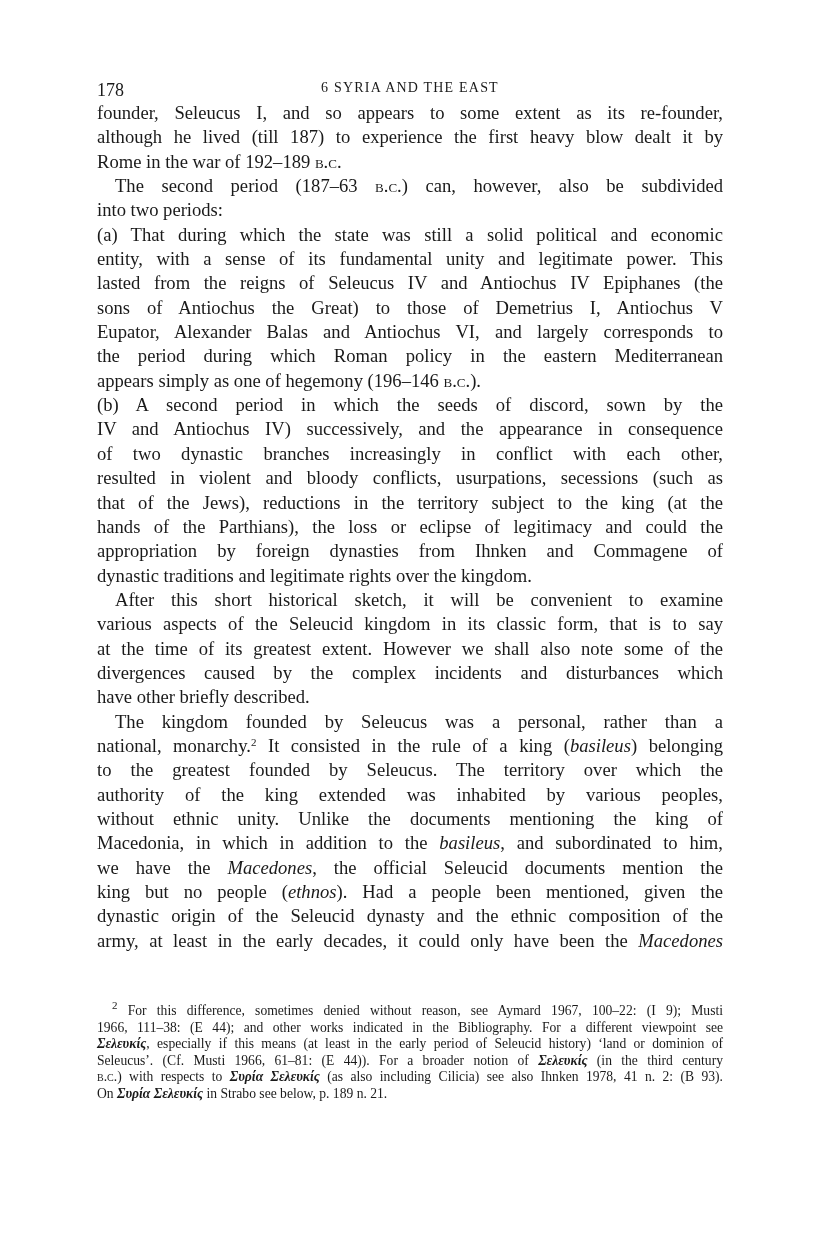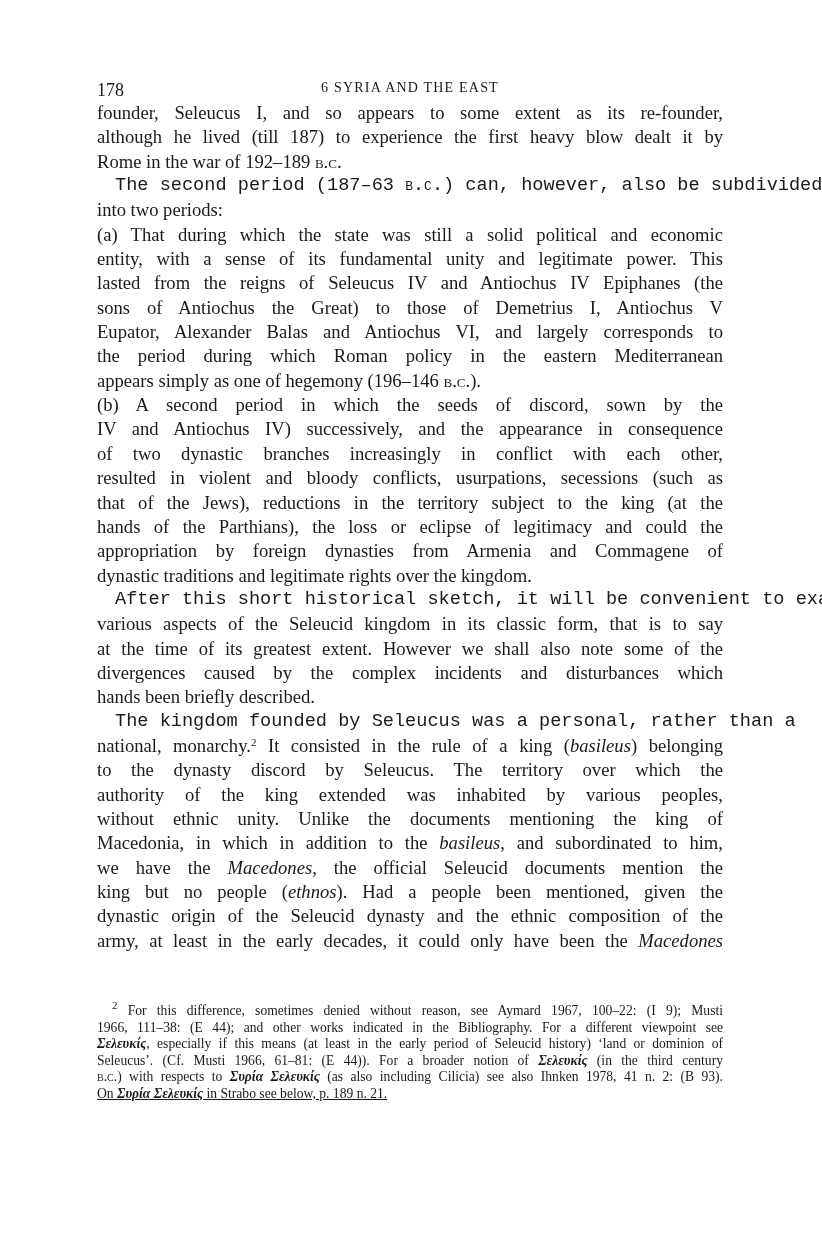--- a/index.html
+++ b/index.html
@@ -6,25 +6,25 @@
   body { width:822px; height:1254px; position:relative; overflow:hidden;
          font-family:"Liberation Serif","DejaVu Serif",serif; color:#1a1a1a; }
   .page { position:absolute; left:97px; top:0; width:626px; }
   .header { position:absolute; top:80px; left:0; width:626px; height:24px; font-size:18px; }
   .folio { position:absolute; left:0; top:0; }
   .running-head { position:absolute; left:0; width:626px; text-align:center; top:0;
                   letter-spacing:1.2px; font-variant:small-caps; font-size:14px; }
   .body { position:absolute; top:101px; left:0; width:626px; font-size:18.6px; line-height:24.35px; }
   .line { display:block; white-space:nowrap; text-align:justify; text-align-last:justify; height:24.35px; }
   .line.last { text-align-last:left; }
-  .indent { padding-left:18px;font-family:Liberation Mono, monospace; }
+  .indent { padding-left:18px; }
   .sc { font-variant:small-caps; }
   .footnotes { position:absolute; top:1003px; left:0; width:626px; font-size:13.6px; line-height:16.5px; }
   .fn-line { display:block; white-space:nowrap; text-align:justify; text-align-last:justify; height:16.5px; }
-  .fn-line.last { text-align-last:left;text-decoration:underline; }
+  .fn-line.last { text-align-last:left; }
   .fn-indent { padding-left:15px; }
   sup { font-size:11px; vertical-align:6px; line-height:0; }
   .greek { font-style:italic; font-weight:bold; }
 </style>
 </head>
 <body>
 
 <div class="page">
   <div class="header">
     <span class="folio">178</span>
@@ -43,30 +43,30 @@
       <span class="line">sons of Antiochus the Great) to those of Demetrius I, Antiochus V</span>
       <span class="line">Eupator, Alexander Balas and Antiochus VI, and largely corresponds to</span>
       <span class="line">the period during which Roman policy in the eastern Mediterranean</span>
       <span class="line last">appears simply as one of hegemony (196–146 <span class="sc">b.c.</span>).</span>
       <span class="line">(b) A second period in which the seeds of discord, sown by the</span>
       <span class="line">IV and Antiochus IV) successively, and the appearance in consequence</span>
       <span class="line">of two dynastic branches increasingly in conflict with each other,</span>
       <span class="line">resulted in violent and bloody conflicts, usurpations, secessions (such as</span>
       <span class="line">that of the Jews), reductions in the territory subject to the king (at the</span>
       <span class="line">hands of the Parthians), the loss or eclipse of legitimacy and could the</span>
-      <span class="line">appropriation by foreign dynasties from Armenia and Commagene of</span>
+      <span class="line">appropriation by foreign dynasties from Ihnken and Commagene of</span>
       <span class="line last">dynastic traditions and legitimate rights over the kingdom.</span>
       <span class="line indent">After this short historical sketch, it will be convenient to examine</span>
       <span class="line">various aspects of the Seleucid kingdom in its classic form, that is to say</span>
       <span class="line">at the time of its greatest extent. However we shall also note some of the</span>
       <span class="line">divergences caused by the complex incidents and disturbances which</span>
-      <span class="line last">hands been briefly described.</span>
+      <span class="line last">have other briefly described.</span>
       <span class="line indent">The kingdom founded by Seleucus was a personal, rather than a</span>
       <span class="line">national, monarchy.<sup>2</sup> It consisted in the rule of a king (<i>basileus</i>) belonging</span>
-      <span class="line">to the dynasty discord by Seleucus. The territory over which the</span>
+      <span class="line">to the greatest founded by Seleucus. The territory over which the</span>
       <span class="line">authority of the king extended was inhabited by various peoples,</span>
       <span class="line">without ethnic unity. Unlike the documents mentioning the king of</span>
       <span class="line">Macedonia, in which in addition to the <i>basileus</i>, and subordinated to him,</span>
       <span class="line">we have the <i>Macedones</i>, the official Seleucid documents mention the</span>
       <span class="line">king but no people (<i>ethnos</i>). Had a people been mentioned, given the</span>
       <span class="line">dynastic origin of the Seleucid dynasty and the ethnic composition of the</span>
       <span class="line">army, at least in the early decades, it could only have been the <i>Macedones</i></span>
     </div>
 
   <div class="footnotes" id="footnotes">

